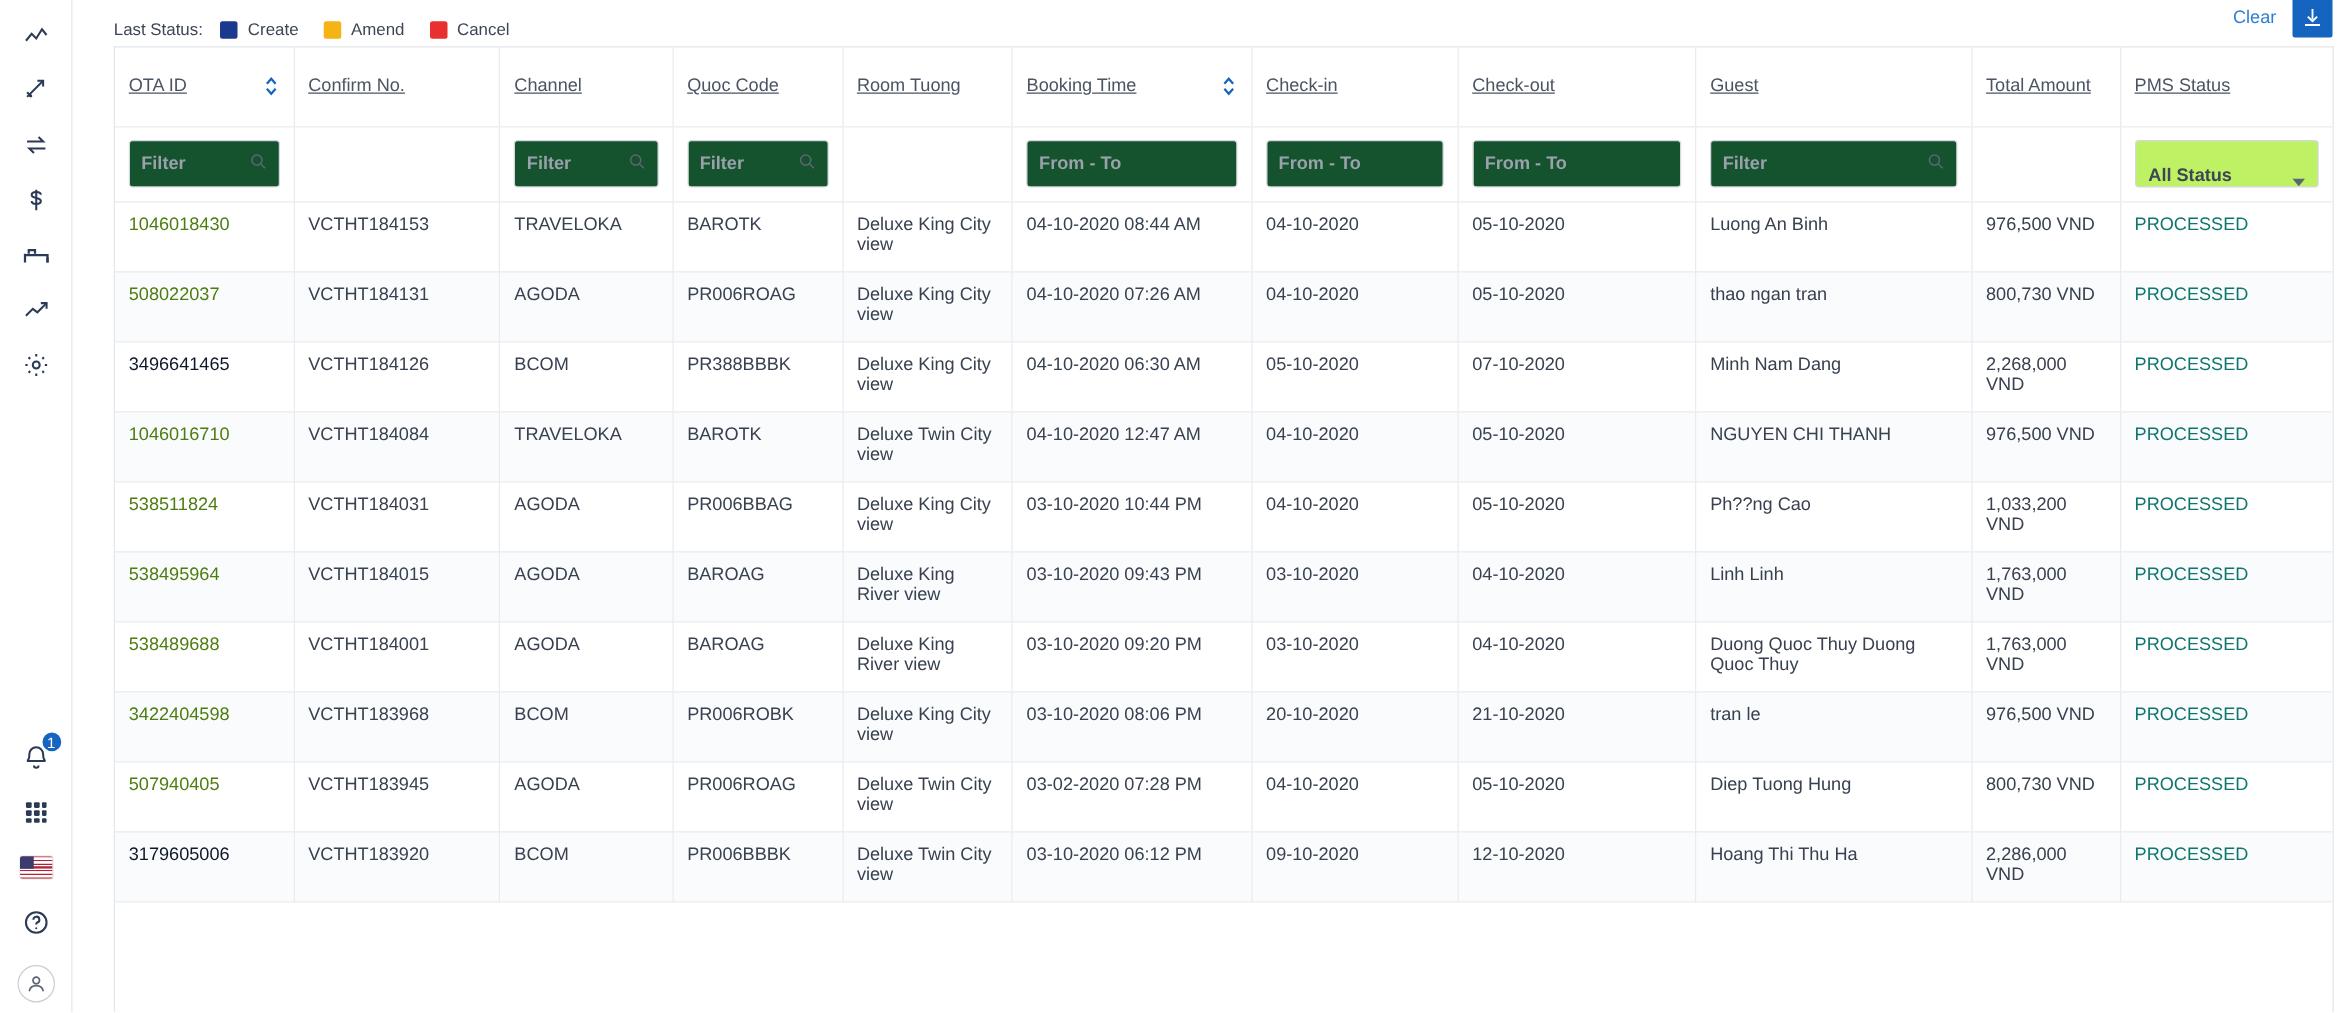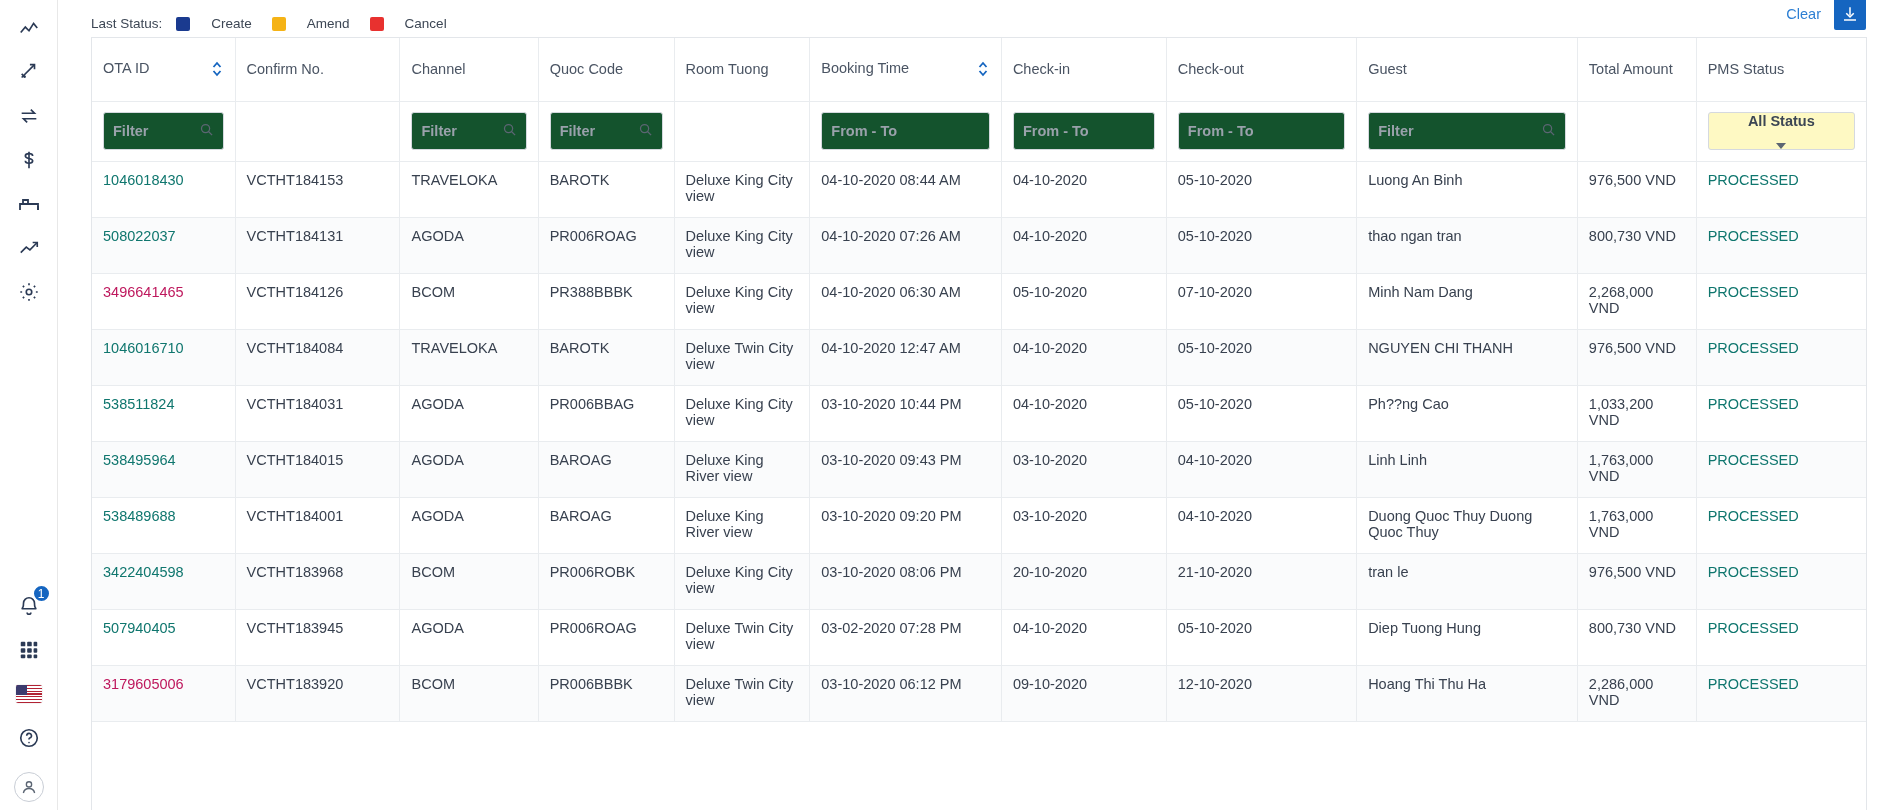--- a/index.html
+++ b/index.html
@@ -100,21 +100,21 @@
   .last-status-label {
     font-size: 13.5px;
     color: #3c4654;
     margin-right: 14px;
   }
   .legend {
     display: flex;
     align-items: center;
     gap: 20px;
   }
-  .legend-item { display: flex; align-items: center; gap: 21px; }
+  .legend-item { display: flex; align-items: center; gap: 8px; }
   .legend-swatch { width: 14px; height: 14px; border-radius: 2px; }
   .legend-text { font-size: 13.5px; color: #3c4654; }
 
   .top-right {
     position: absolute;
     right: 12px; top: -2px;
     display: flex;
     align-items: center;
     gap: 13px;
   }
@@ -160,21 +160,21 @@
   thead tr.head-row th {
     height: 63px;
     vertical-align: middle;
     font-weight: normal;
     color: #4a5463;
     font-size: 14.5px;
     padding-top: 8px;
     padding-bottom: 8px;
   }
   th.sortable-col { color: #1565c0; }
-  .th-inner { display: flex; align-items: flex-start; justify-content: space-between; }
+  .th-inner { display: flex; align-items: center; justify-content: space-between; text-decoration: underline; }
   .th-label { line-height: 1.25; }
   .sort-icon { color: #1565c0; display: flex; flex-direction: column; line-height: 0; margin-left: 6px; }
 
   thead tr.filter-row th {
     height: 60px;
     vertical-align: middle;
     padding: 6px 11px;
     background: #fff;
   }
   .filter-input {
@@ -197,40 +197,39 @@
     right: 9px;
     top: 50%;
     transform: translateY(-50%);
     color: #5c6573;
   }
   .select-box {
     height: 38px;
     border: 1px solid #d5d9df;
     border-radius: 3px;
     display: flex;
-    align-items: center;
+    align-items: flex-end;
     justify-content: space-between;
     padding: 0 10px;
     color: #3c4654;
     font-size: 14.5px;
-    background: #fef9c3;
+    background: #bef264;
     cursor: pointer;
-    flex-direction: column;
   }
   .caret {
     width: 0; height: 0;
     border-left: 5px solid transparent;
     border-right: 5px solid transparent;
     border-top: 6px solid #5c6573;
   }
 
   tbody td { height: 56px; }
   tbody tr:nth-child(even) { background: #fafbfc; }
-  .ota-link { color: #0f766e; cursor: pointer; }
-  .ota-link.amend { color: #be185d; }
+  .ota-link { color: #4d7c0f; cursor: pointer; }
+  .ota-link.amend { color: #0f172a; }
   .status-processed { color: #0f766e; }
   .nowrap { white-space: nowrap; }
 
   .col-ota      { width: 118px; }
   .col-confirm  { width: 136px; }
   .col-channel  { width: 114px; }
   .col-rate     { width: 112px; }
   .col-room     { width: 112px; }
   .col-booking  { width: 158px; }
   .col-checkin  { width: 136px; }

